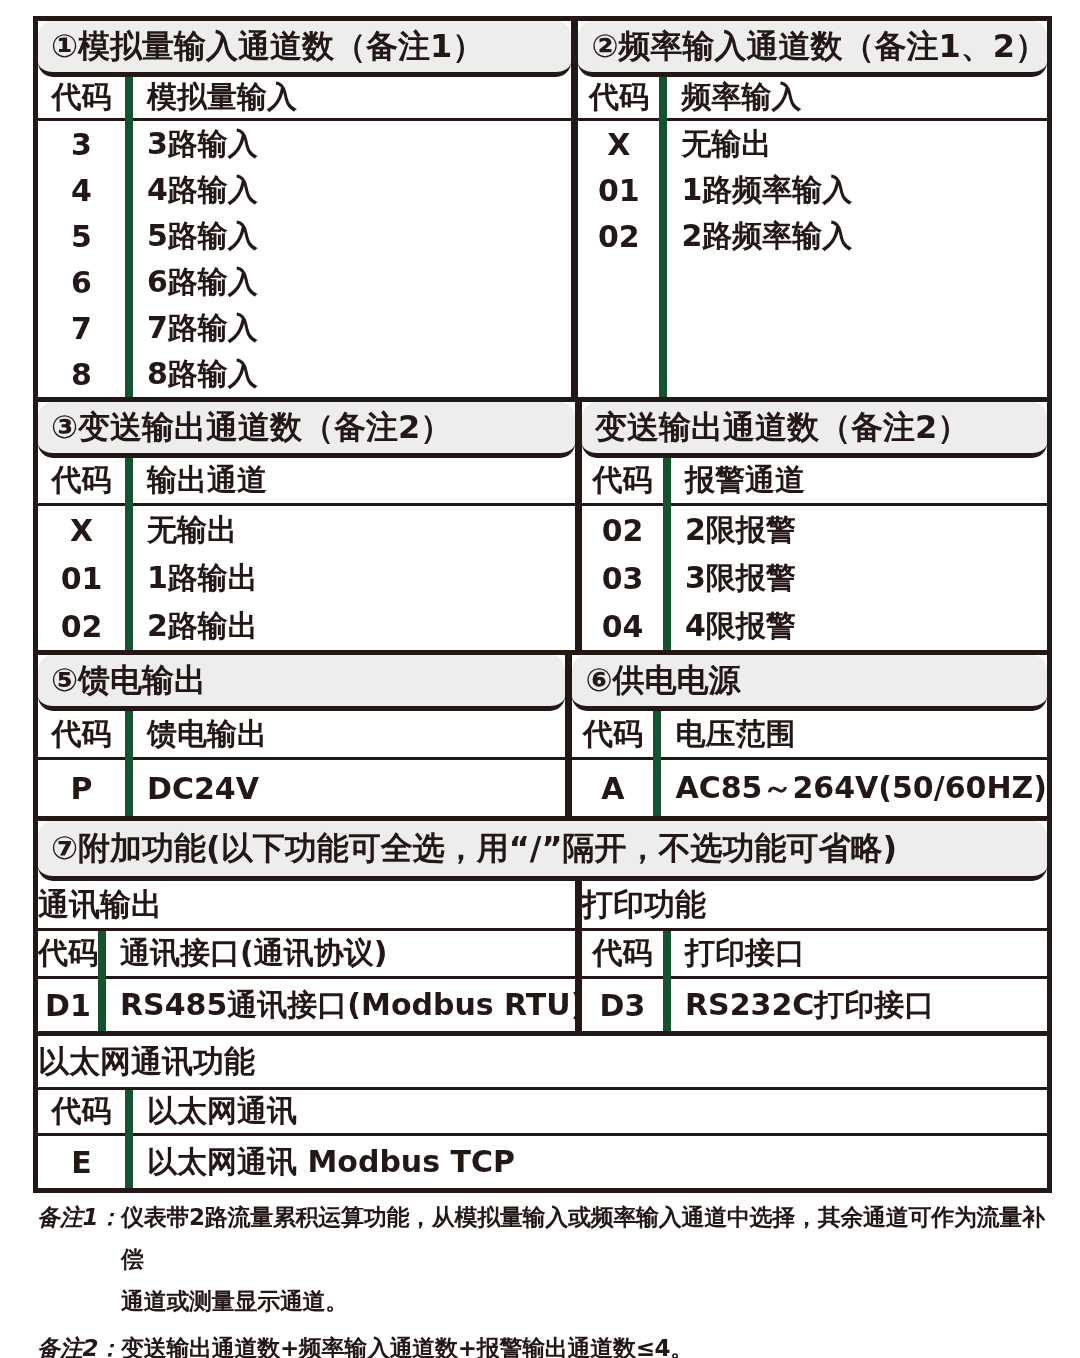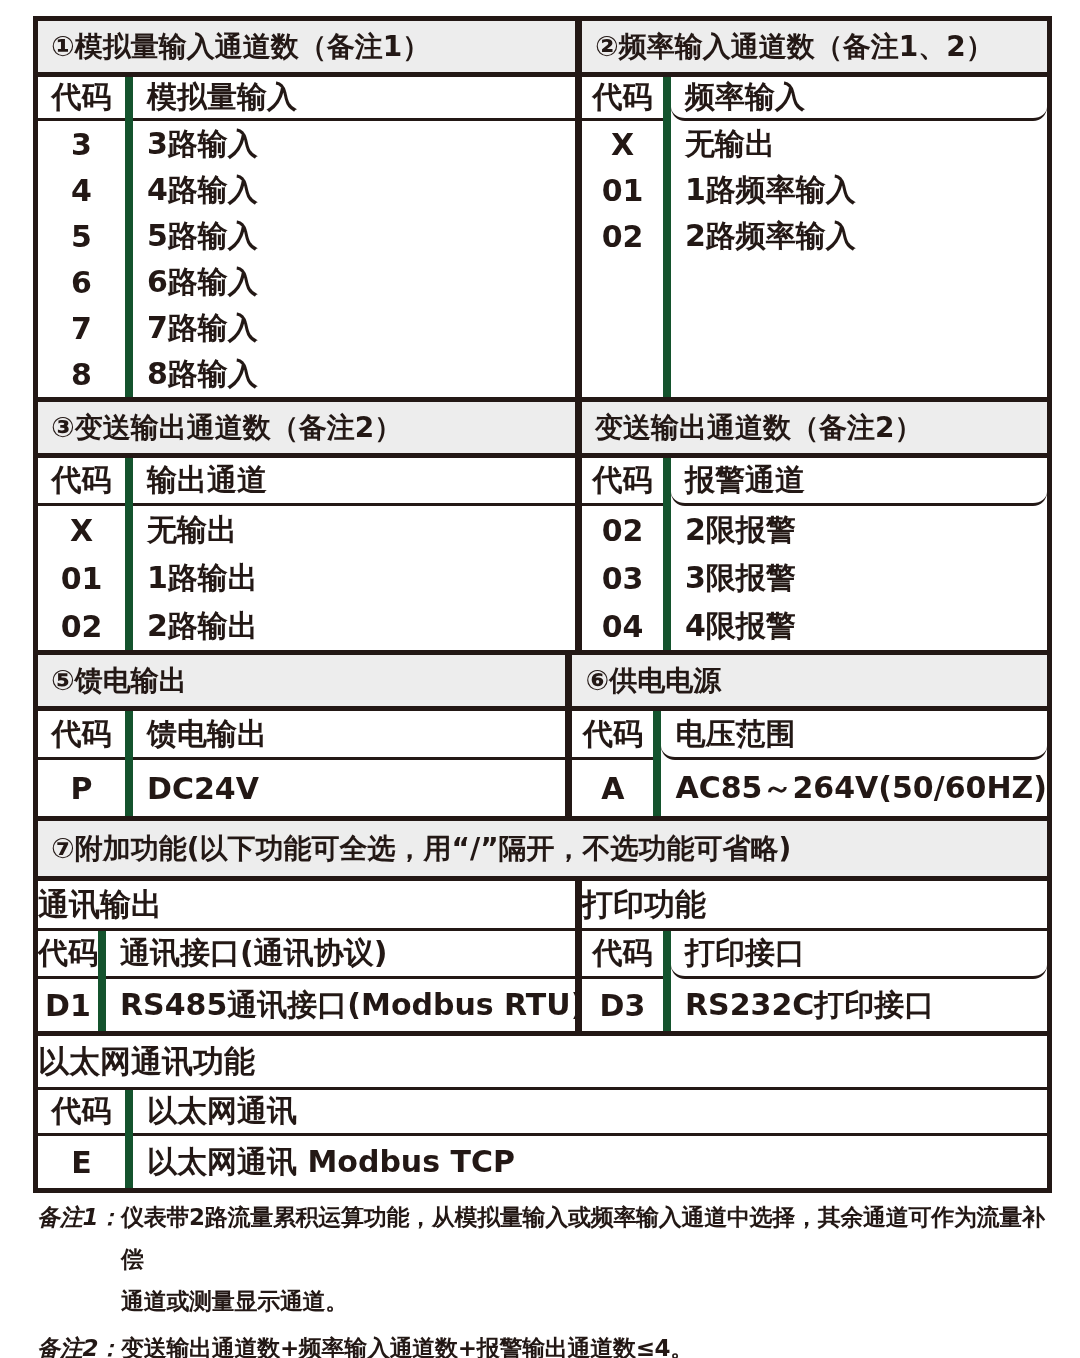--- a/index.html
+++ b/index.html
@@ -15,32 +15,33 @@
     position:absolute;left:33px;top:16px;width:1009px;
     border:5px solid #231815;background:#ffffff;
   }
   .duo{display:flex;align-items:stretch;border-bottom:5px solid #231815;}
   .half{display:flex;flex-direction:column;}
   .half.lft{width:537px;border-right:7px solid #231815;}
   .half.rgt{flex:1;}
   .sec-title{
     background:#ededed;height:51px;
     display:flex;align-items:center;
-    padding-left:13px;font-size:28px;white-space:nowrap;
+    padding-left:13px;font-size:32px;white-space:nowrap;
     border-bottom:5px solid #231815;
+    border-radius:15px;
   }
   .sub{flex:1;display:flex;align-items:stretch;}
   .ccol{display:flex;flex-direction:column;border-right:8px solid #14532d;}
   .lft .ccol,.full .ccol{width:87px;}
   .rgt .ccol{width:81px;}
   .dcol{flex:1;display:flex;flex-direction:column;}
   .cell{display:flex;align-items:center;font-size:30px;white-space:nowrap;}
   .ccol .cell{justify-content:center;}
   .dcol .cell{padding-left:14px;}
-  .rgt .dcol .cell{border-radius:14px;}
+  .rgt .dcol .cell{}
   .hc{border-bottom:3px solid #231815;}
   .g1 .hc{height:41px}  .g1 .dc{height:46px}
   .g2 .hc{height:45px}  .g2 .dc{height:48px}
   .g3 .hc{height:46px}  .g3 .dc{height:56px}
   .s7-title{height:55px;}
   .subhead{
     height:47px;border-bottom:3px solid #231815;
     display:flex;align-items:center;
     font-size:31px;white-space:nowrap;background:#ffffff;
   }

